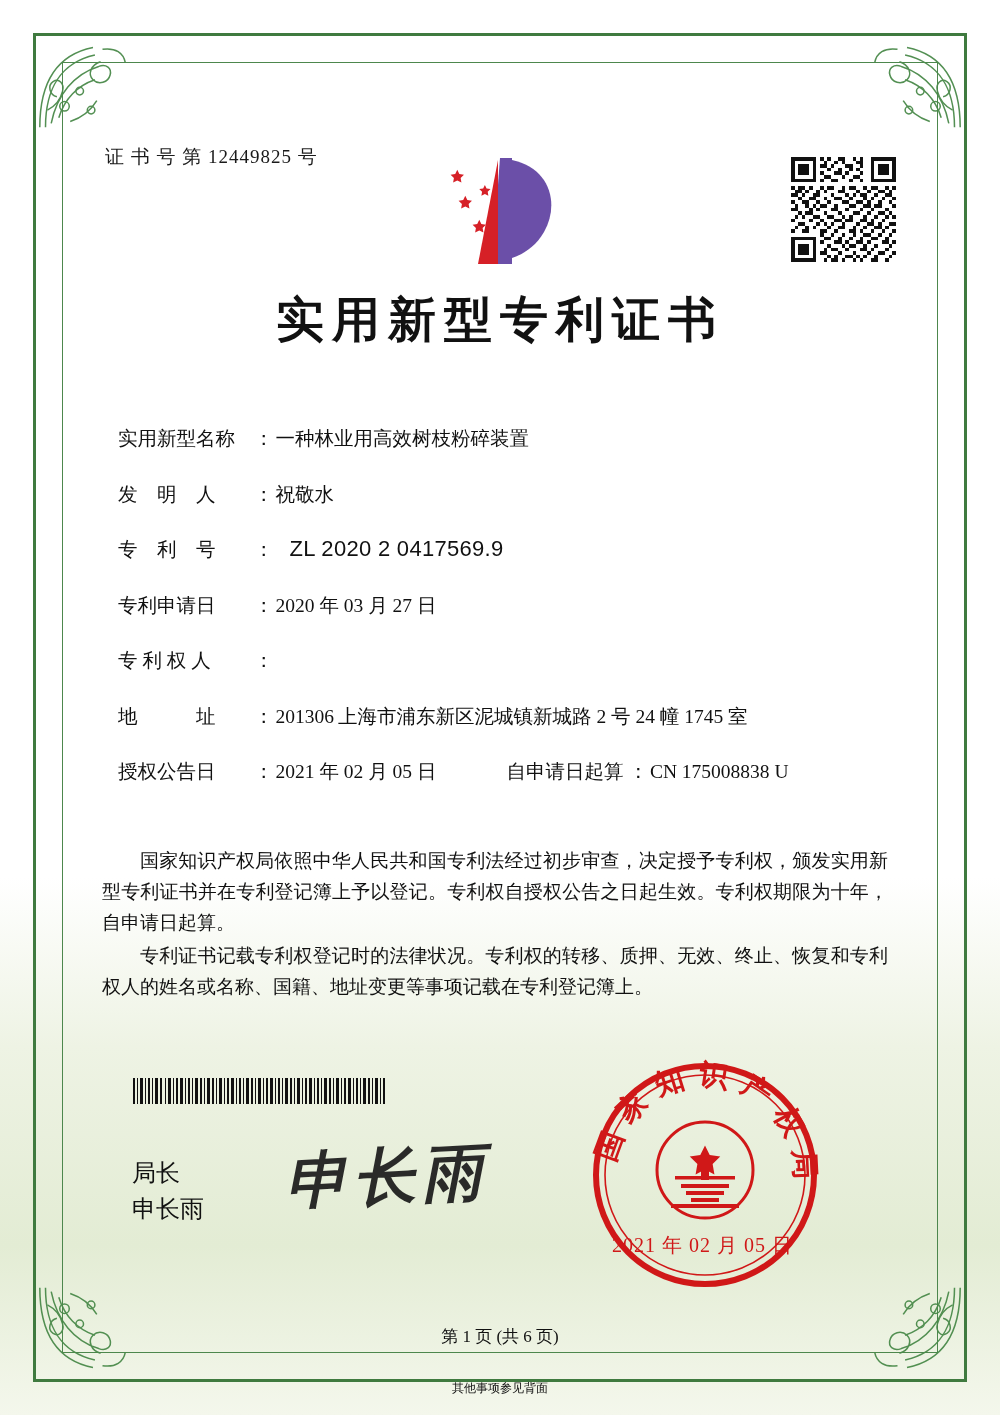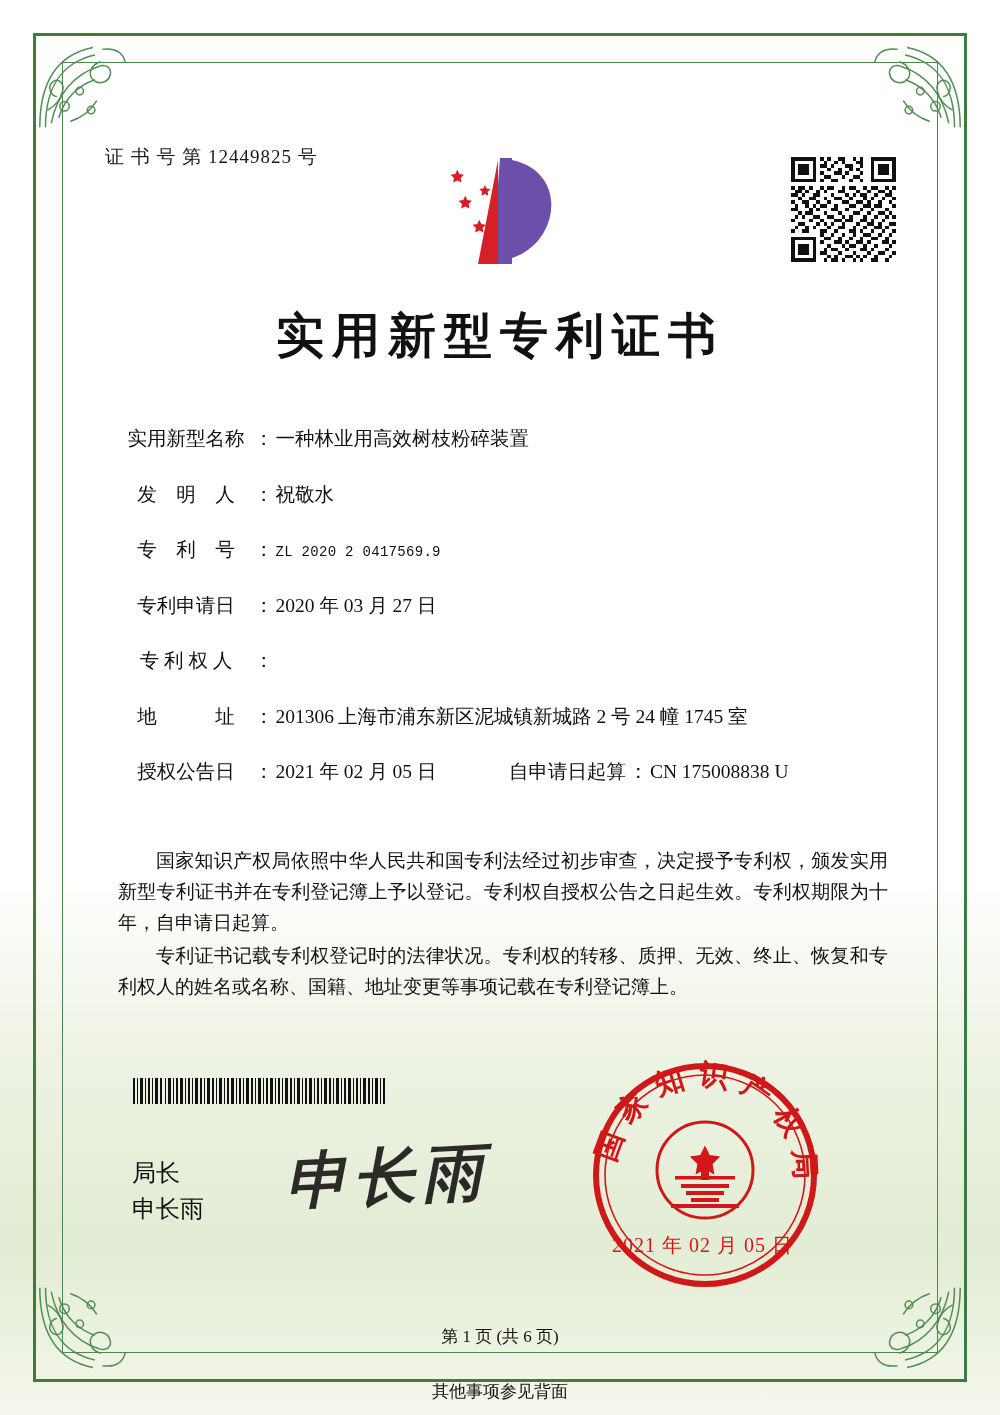--- a/index.html
+++ b/index.html
@@ -42,53 +42,53 @@
   .logo{
     position:absolute;left:432px;top:152px;width:140px;height:120px;
   }
   .qr{
     position:absolute;right:104px;top:157px;width:105px;height:105px;
   }
   .qr svg{display:block;}
 
   
   .title{
-    position:absolute;left:0;right:0;top:304px;
+    position:absolute;left:0;right:0;top:288px;
     text-align:center;
     font-size:48px;font-weight:bold;letter-spacing:8px;
     color:#111;
     font-family:"DejaVu Sans", sans-serif;
   }
 
   
   .fields{
     position:absolute;left:118px;top:425px;right:110px;
     font-size:19.5px;color:#111;
     font-family:"Liberation Serif", serif;
   }
   .field{
     display:flex;align-items:baseline;margin-bottom:28.5px;
   }
   .f-label{
     width:136px;flex:none;
     display:flex;justify-content:space-between;
     letter-spacing:0px;
   }
-  .f-label.plain{display:block;text-align:center;}
+  .f-label.plain{display:block;}
   .f-colon{margin:0 2px 0 0;}
   .f-value{white-space:nowrap;}
-  .f-value.mono{font-family:Liberation Mono, monospace;font-size:14px;letter-spacing:.3px;}
+  .f-value.mono{font-family:Liberation Sans, sans-serif;font-size:22px;letter-spacing:.3px;margin-left:14px;}
   .addr-extra{margin-left:4px;}
   .row-two{display:flex;align-items:baseline;}
   .row-two .col2{margin-left:70px;display:flex;align-items:baseline;}
   .row-two .col2 .f-label{width:122px;}
 
   
   .paras{
-    position:absolute;left:118px;right:112px;top:845px;
+    position:absolute;left:102px;right:112px;top:845px;
     font-size:19px;line-height:31px;color:#111;
     text-align:justify;
     font-family:"Liberation Serif", serif;
   }
   .paras p{margin:0 0 2px 0;text-indent:38px;}
 
   
   .barcode{
     position:absolute;left:133px;top:1078px;height:26px;width:255px;
   }
@@ -122,21 +122,21 @@
   }
 
   
   .page-num{
     position:absolute;left:0;right:0;top:1325px;text-align:center;
     font-size:17px;color:#111;
     font-family:"Liberation Serif", serif;
   }
   .footnote{
     position:absolute;left:0;right:0;top:1380px;text-align:center;
-    font-size:17px;color:#111;
+    font-size:12px;color:#111;
     font-family:"Liberation Serif", serif;
   }
 </style>
 </head>
 <body>
 
 <div class="page">
 
   <div class="border-outer"></div>
   <div class="border-inner"></div>

